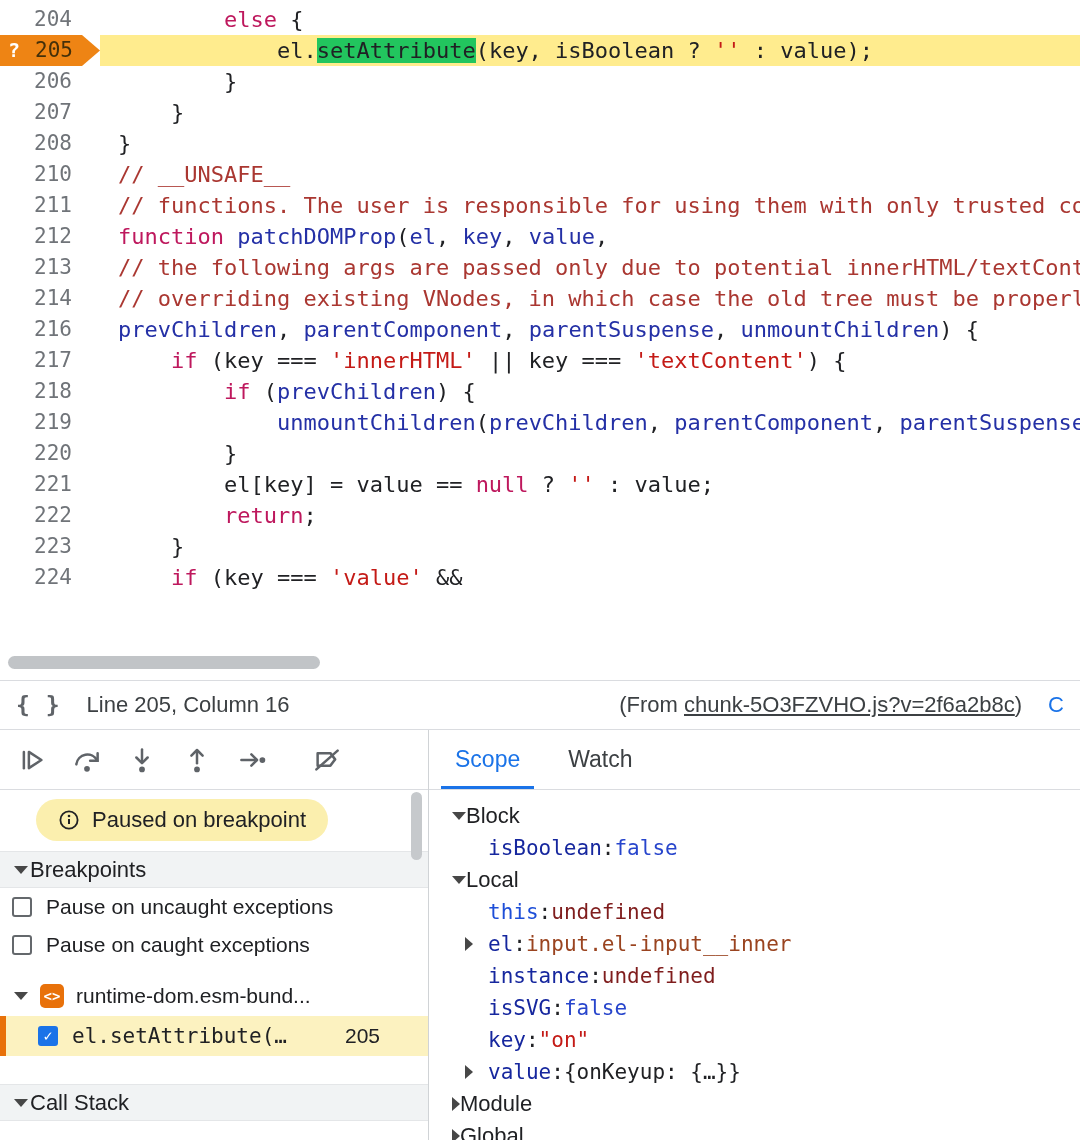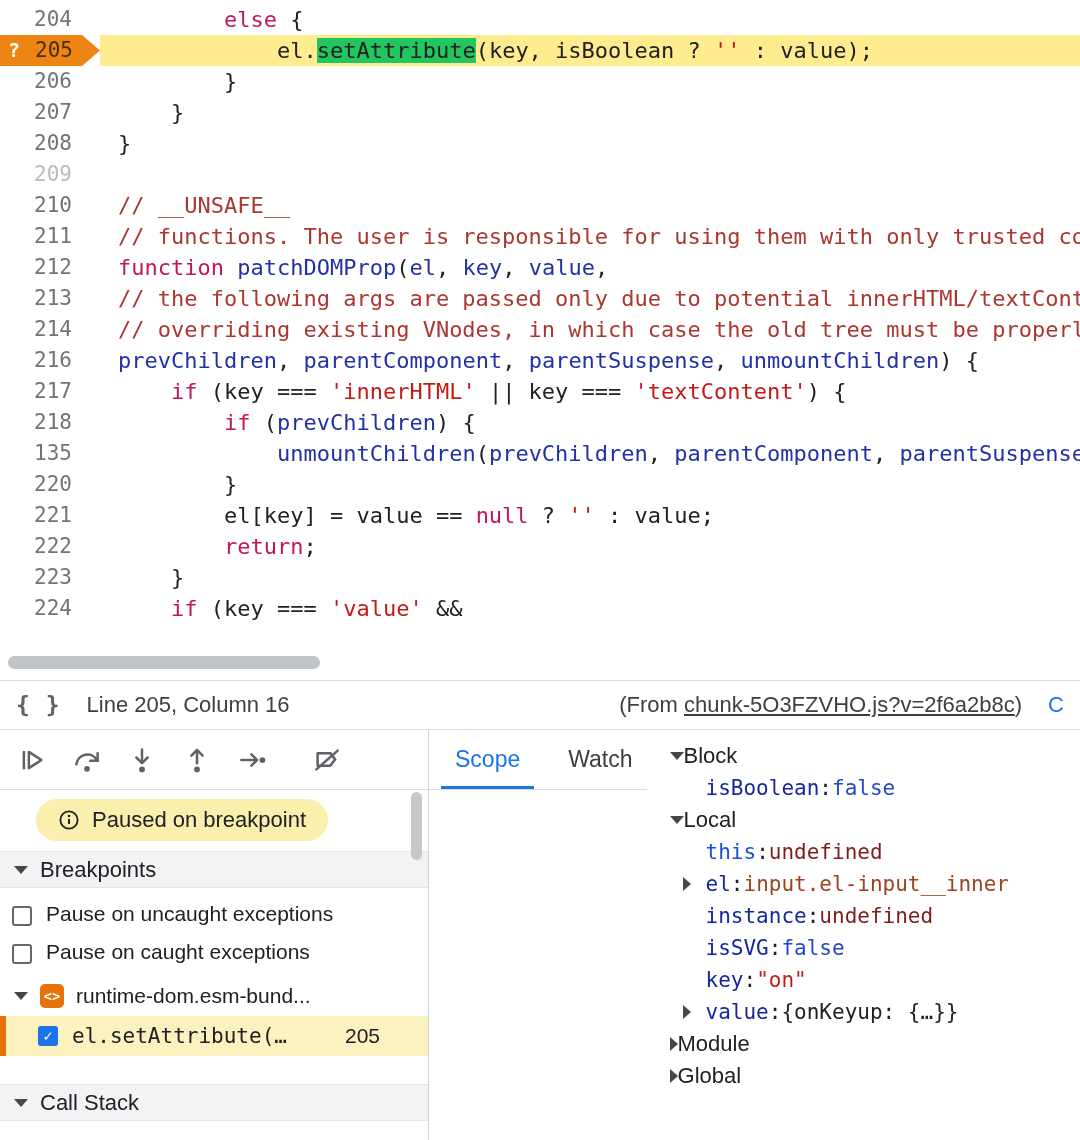--- a/index.html
+++ b/index.html
@@ -41,41 +41,41 @@
   .debugger{flex:1;display:flex;overflow:hidden}
   .left-panel{flex:0 0 429px;width:429px;border-right:1px solid #d0d3d6;display:flex;flex-direction:column;overflow:hidden}
   .toolbar{flex:0 0 60px;height:60px;border-bottom:1px solid #dadce0;display:flex;align-items:center;
            padding-left:16px;gap:23px}
   .tb-icon{width:32px;height:32px;display:flex;align-items:center;justify-content:center;cursor:pointer}
   .tb-icon.last{margin-left:20px}
   .side-content{flex:1;position:relative;overflow:hidden}
   .pill{display:inline-flex;align-items:center;gap:12px;height:42px;border-radius:21px;background:#fbefae;
         margin:9px 0 10px 36px;padding:0 22px;font-size:22px;color:#202124}
   .sec-hdr{height:37px;background:#f1f3f4;border-top:1px solid #e4e6e8;border-bottom:1px solid #e4e6e8;
-           display:flex;align-items:center;gap:12px;padding-left:14px;font-size:22px;color:#202124}
+           display:flex;align-items:center;gap:2px;padding-left:14px;font-size:22px;color:#202124}
   .sec-hdr.mt{margin-top:28px}
-  .checkrow{height:38px;display:flex;align-items:flex-end;gap:14px;padding-left:12px;font-size:21px}
+  .checkrow{height:38px;display:flex;align-items:center;gap:14px;padding-left:12px;font-size:21px}
   .checkbox{flex:0 0 20px;width:20px;height:20px;border:2px solid #64686c;border-radius:3px;background:#fff;
             display:flex;align-items:center;justify-content:center;font-size:15px;line-height:1;color:transparent;cursor:pointer}
   .checkbox.checked{background:#1a73e8;border-color:#1a73e8;color:#fff}
   .group-row{height:40px;margin-top:12px;display:flex;align-items:center;gap:12px;padding-left:14px;font-size:21px}
   .script-badge{width:24px;height:24px;border-radius:5px;background:#e8710a;color:#fff;
                 font-family:"DejaVu Sans Mono",monospace;font-size:14px;font-weight:bold;
                 display:flex;align-items:center;justify-content:center}
   .bp-item{height:40px;display:flex;align-items:center;gap:14px;padding-left:38px;background:#fcf2c0;
            position:relative;font-family:"DejaVu Sans Mono",monospace;font-size:21px}
   .bp-item::before{content:"";position:absolute;left:0;top:0;bottom:0;width:6px;background:#e8710a}
   .bp-label{overflow:hidden;white-space:nowrap}
   .bp-line{margin-left:auto;margin-right:48px;font-family:"Liberation Sans",sans-serif;font-size:21px;color:#202124}
   .frame-row{height:40px;margin-top:16px;display:flex;align-items:center;gap:16px;padding-left:12px;font-size:21px}
   .frame-marker{width:0;height:0;border-top:8px solid transparent;border-bottom:8px solid transparent;
                 border-left:11px solid #3f7ad1}
   .vthumb{position:absolute;right:6px;top:2px;width:11px;height:68px;border-radius:6px;background:#c6c9cc}
 
-  .right-panel{flex:1;display:flex;flex-direction:row;overflow:hidden}
+  .right-panel{flex:1;display:flex;flex-direction:column;overflow:hidden}
   .tabs{flex:0 0 60px;height:60px;border-bottom:1px solid #dadce0;display:flex;align-items:stretch;
         padding-left:12px;gap:20px}
   .tab{display:flex;align-items:center;padding:0 14px;font-size:23px;color:#3c4043;cursor:pointer}
   .tab.active{color:#1a73e8;box-shadow:inset 0 -3px 0 #1a73e8}
   .tree{flex:1;overflow:hidden;padding-top:10px;font-family:"DejaVu Sans Mono",monospace;font-size:21px}
   .tree-row{height:32px;display:flex;align-items:center}
   .tree-row.section{padding-left:23px;}
   .sec-label{font-family:"Liberation Sans",sans-serif;font-size:22px;color:#202124}
   .tree-row.var{padding-left:59px;position:relative}
   .var-arrow{position:absolute;left:36px}
@@ -97,30 +97,29 @@
 
 <div class="screen">
 
   <section class="editor">
     <div class="code-lines">
         <div class="code-line"><div class="gutter">204</div><div class="code"><span>        </span><span class="tok-kw">else</span><span> {</span></div></div>
         <div class="code-line current"><div class="gutter gutter-current"><span class="gq">?</span><span class="gn">205</span></div><div class="code"><span>            el.</span><span class="tok-sel">setAttribute</span><span>(key, isBoolean ? </span><span class="tok-str">''</span><span> : value);</span></div></div>
         <div class="code-line"><div class="gutter">206</div><div class="code"><span>        }</span></div></div>
         <div class="code-line"><div class="gutter">207</div><div class="code"><span>    }</span></div></div>
         <div class="code-line"><div class="gutter">208</div><div class="code"><span>}</span></div></div>
-        <div class="code-line"><div class="gutter gutter-dim">209</div><div class="code"></div></div>
         <div class="code-line"><div class="gutter">210</div><div class="code"><span class="tok-cmt">// __UNSAFE__</span></div></div>
         <div class="code-line"><div class="gutter">211</div><div class="code"><span class="tok-cmt">// functions. The user is responsible for using them with only trusted content.</span></div></div>
         <div class="code-line"><div class="gutter">212</div><div class="code"><span class="tok-kw">function</span><span> </span><span class="tok-def">patchDOMProp</span><span>(</span><span class="tok-def">el</span><span>, </span><span class="tok-def">key</span><span>, </span><span class="tok-def">value</span><span>,</span></div></div>
         <div class="code-line"><div class="gutter">213</div><div class="code"><span class="tok-cmt">// the following args are passed only due to potential innerHTML/textContent</span></div></div>
         <div class="code-line"><div class="gutter">214</div><div class="code"><span class="tok-cmt">// overriding existing VNodes, in which case the old tree must be properly</span></div></div>
         <div class="code-line"><div class="gutter">216</div><div class="code"><span class="tok-def">prevChildren</span><span>, </span><span class="tok-def">parentComponent</span><span>, </span><span class="tok-def">parentSuspense</span><span>, </span><span class="tok-def">unmountChildren</span><span>) {</span></div></div>
         <div class="code-line"><div class="gutter">217</div><div class="code"><span>    </span><span class="tok-kw">if</span><span> (key === </span><span class="tok-str">'innerHTML'</span><span> || key === </span><span class="tok-str">'textContent'</span><span>) {</span></div></div>
         <div class="code-line"><div class="gutter">218</div><div class="code"><span>        </span><span class="tok-kw">if</span><span> (</span><span class="tok-def">prevChildren</span><span>) {</span></div></div>
-        <div class="code-line"><div class="gutter">135</div><div class="code"><span>            </span><span class="tok-def">unmountChildren</span><span>(</span><span class="tok-def">prevChildren</span><span>, </span><span class="tok-def">parentComponent</span><span>, </span><span class="tok-def">parentSuspense</span></div></div>
+        <div class="code-line"><div class="gutter">219</div><div class="code"><span>            </span><span class="tok-def">unmountChildren</span><span>(</span><span class="tok-def">prevChildren</span><span>, </span><span class="tok-def">parentComponent</span><span>, </span><span class="tok-def">parentSuspense</span></div></div>
         <div class="code-line"><div class="gutter">220</div><div class="code"><span>        }</span></div></div>
         <div class="code-line"><div class="gutter">221</div><div class="code"><span>        el[key] = value == </span><span class="tok-kw">null</span><span> ? </span><span class="tok-str">''</span><span> : value;</span></div></div>
         <div class="code-line"><div class="gutter">222</div><div class="code"><span>        </span><span class="tok-kw">return</span><span>;</span></div></div>
         <div class="code-line"><div class="gutter">223</div><div class="code"><span>    }</span></div></div>
         <div class="code-line"><div class="gutter">224</div><div class="code"><span>    </span><span class="tok-kw">if</span><span> (key === </span><span class="tok-str">'value'</span><span> &amp;&amp;</span></div></div>
       </div>
     <div class="hscroll">
       <div class="hthumb"></div>
     </div>
   </section>

